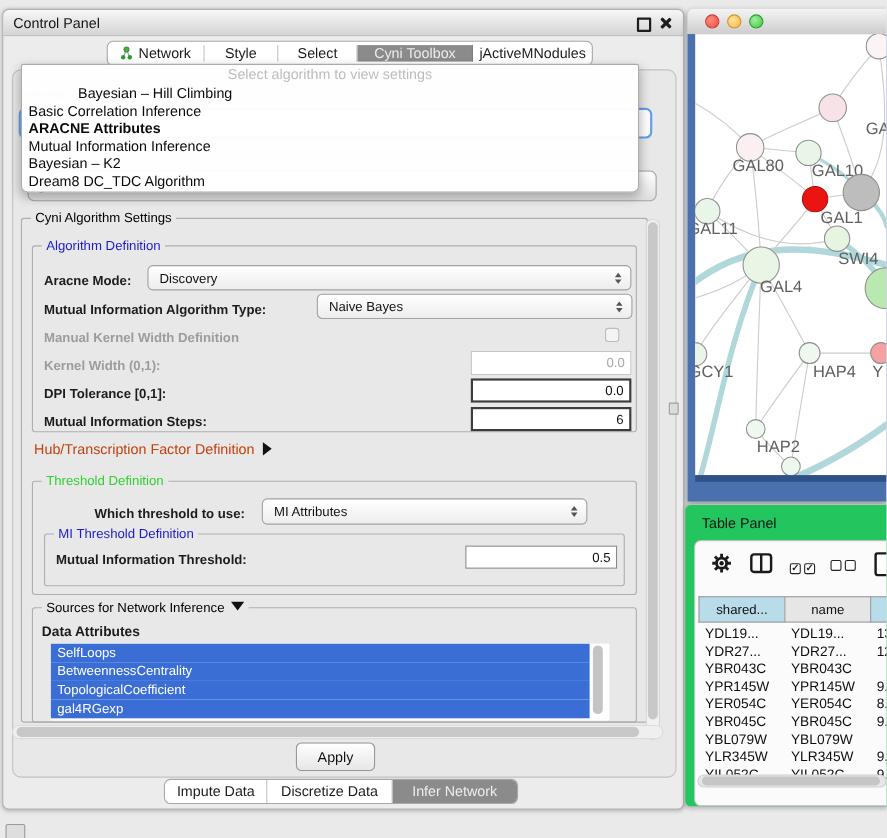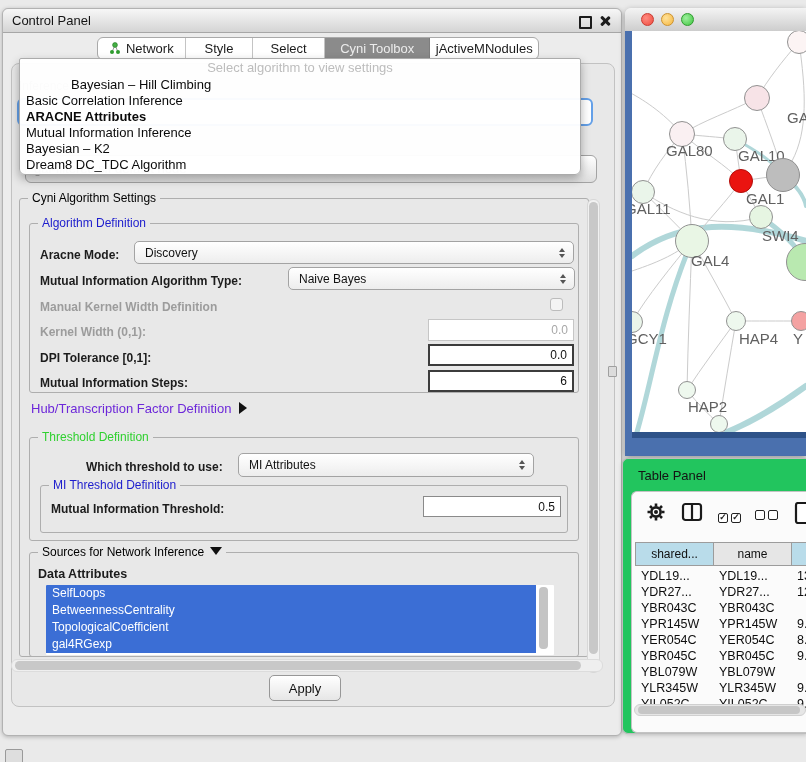--- a/index.html
+++ b/index.html
@@ -16,21 +16,21 @@
   .win-close{position:absolute;right:10px;top:6px;width:12px;height:12px;}
   .win-close::before,.win-close::after{content:"";position:absolute;left:5px;top:0;width:2.6px;height:12px;background:#1d1d1d;border-radius:1px;}
   .win-close::before{transform:rotate(45deg);}
   .win-close::after{transform:rotate(-45deg);}
 
   
   .seg-group{position:absolute;display:flex;background:#ffffff;border:1px solid #a9a9a9;border-radius:6px;overflow:hidden;height:23px;box-sizing:border-box;}
   .seg{display:flex;align-items:center;justify-content:center;font-size:13px;color:#1b1b1b;border-right:1px solid #c4c4c4;box-sizing:border-box;gap:5px;}
   .seg:last-child{border-right:none;}
   .seg.sel{background:#8b8b8b;color:#ececec;border-right-color:#7e7e7e;}
-  #cp-tabs{left:94px;top:28px;width:442px;}
+  #cp-tabs{left:94px;top:28px;width:442px;align-items:center;}
 
   
   #cp-card{position:absolute;left:8px;top:54px;width:602px;height:642px;background:#e8e8e8;
     border:1px solid #c2c2c2;border-radius:8px;}
 
   
   #ghost-inference{position:absolute;left:16px;top:70px;font-size:12px;color:#9a9a9a;}
   #ghost-combo1{position:absolute;left:14px;top:89px;width:576px;height:28px;border:2px solid #64a0e8;border-radius:6px;background:#fff;box-sizing:border-box;}
   #ghost-combo2{position:absolute;left:22px;top:146px;width:572px;height:28px;border:1px solid #a3a3a3;border-radius:6px;
     background:linear-gradient(#ffffff,#dedede);box-sizing:border-box;font-size:13px;color:#9a9a9a;line-height:26px;padding-left:8px;}
@@ -68,21 +68,21 @@
     font-size:12px;text-align:right;padding-right:5px;color:#111;}
   .tfield.soft{border:1px solid #c6c6c6;color:#a8a8a8;}
   .tfield.hard{border:2px solid #3c3c3c;}
   .tfield.mid{border:1px solid #8a8a8a;}
 
   .chk{position:absolute;width:13px;height:13px;border:1px solid #bcbcbc;border-radius:3px;background:#f4f4f4;box-sizing:border-box;}
 
   .tri-right{display:inline-block;width:0;height:0;border-top:6px solid transparent;border-bottom:6px solid transparent;border-left:8px solid #111;margin-left:8px;vertical-align:-1px;}
   .tri-down{display:inline-block;width:0;height:0;border-left:6px solid transparent;border-right:6px solid transparent;border-top:8px solid #111;margin-left:6px;vertical-align:1px;}
 
-  #hub-row{position:absolute;left:28px;top:392px;font-size:13px;color:#6d28d9;}
+  #hub-row{position:absolute;left:28px;top:392px;font-size:13px;color:#c2410c;}
 
   #attr-list{position:absolute;left:16px;top:32px;width:508px;height:70px;background:#ffffff;overflow:hidden;border-radius:1px;}
   .attr-item{height:17px;line-height:17px;background:#3b6ed5;color:#ffffff;font-size:12px;padding-left:6px;width:490px;box-sizing:border-box;}
   #attr-scroll{position:absolute;left:493px;top:2px;width:9px;height:62px;background:#c4c4c4;border-radius:4px;}
 
   
   #v-scroll{position:absolute;left:584px;top:190px;width:13px;height:474px;background:#f1f1f1;border:1px solid #d7d7d7;border-radius:6px;box-sizing:border-box;}
   #v-thumb{position:absolute;left:1px;top:2px;width:9px;height:452px;background:#c8c8c8;border-radius:5px;}
   #h-scroll{position:absolute;left:8px;top:650px;width:592px;height:13px;background:#efefef;border:1px solid #dcdcdc;border-radius:6px;box-sizing:border-box;}
   #h-thumb{position:absolute;left:3px;top:1px;width:566px;height:9px;background:#c8c8c8;border-radius:5px;}
@@ -243,20 +243,31 @@
         <div id="v-thumb"></div>
       </div>
     <div id="h-scroll">
         <div id="h-thumb"></div>
       </div>
 
     <div id="apply-btn">
       <span>Apply</span>
     </div>
 
+    <div class="seg-group" id="bottom-tabs">
+      <div class="seg" style="width:94px;">
+        <span>Impute Data</span>
+      </div>
+      <div class="seg" style="width:114px;">
+        <span>Discretize Data</span>
+      </div>
+      <div class="seg sel" style="width:114px;">
+        <span>Infer Network</span>
+      </div>
+    </div>
 
     <div id="algo-popup">
       <div class="ph">Select algorithm to view settings</div>
       <div class="popup-item" style="top:18px;margin-left:45px;">Bayesian – Hill Climbing</div>
       <div class="popup-item" style="top:34px;">Basic Correlation Inference</div>
       <div class="popup-item strong" style="top:50px;">ARACNE Attributes</div>
       <div class="popup-item" style="top:66px;">Mutual Information Inference</div>
       <div class="popup-item" style="top:82px;">Bayesian – K2</div>
       <div class="popup-item" style="top:98px;">Dream8 DC_TDC Algorithm</div>
     </div>

